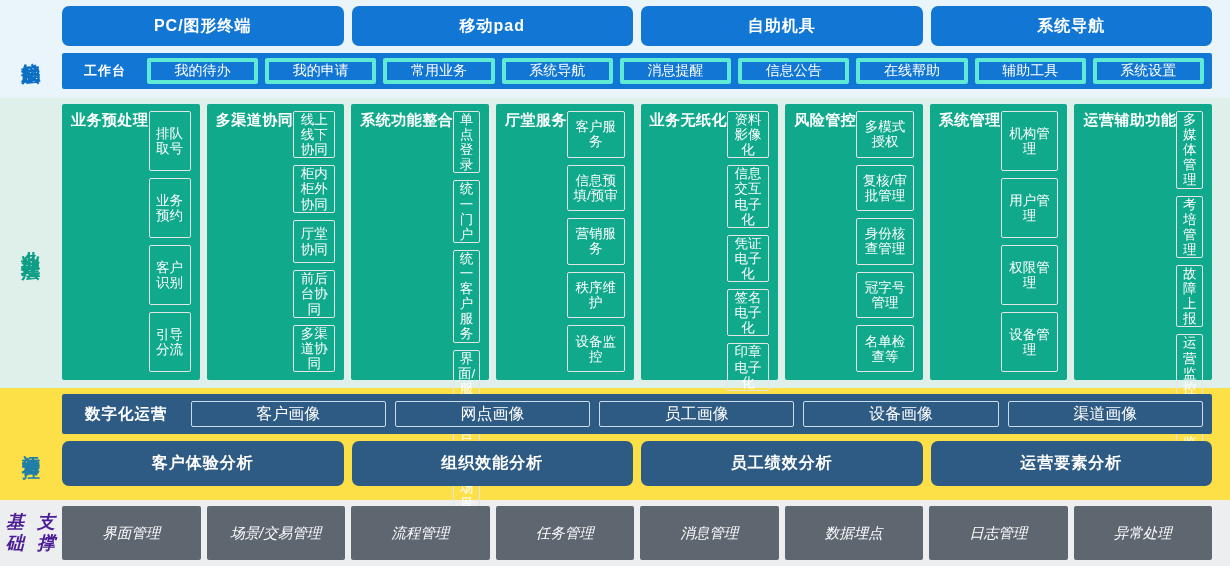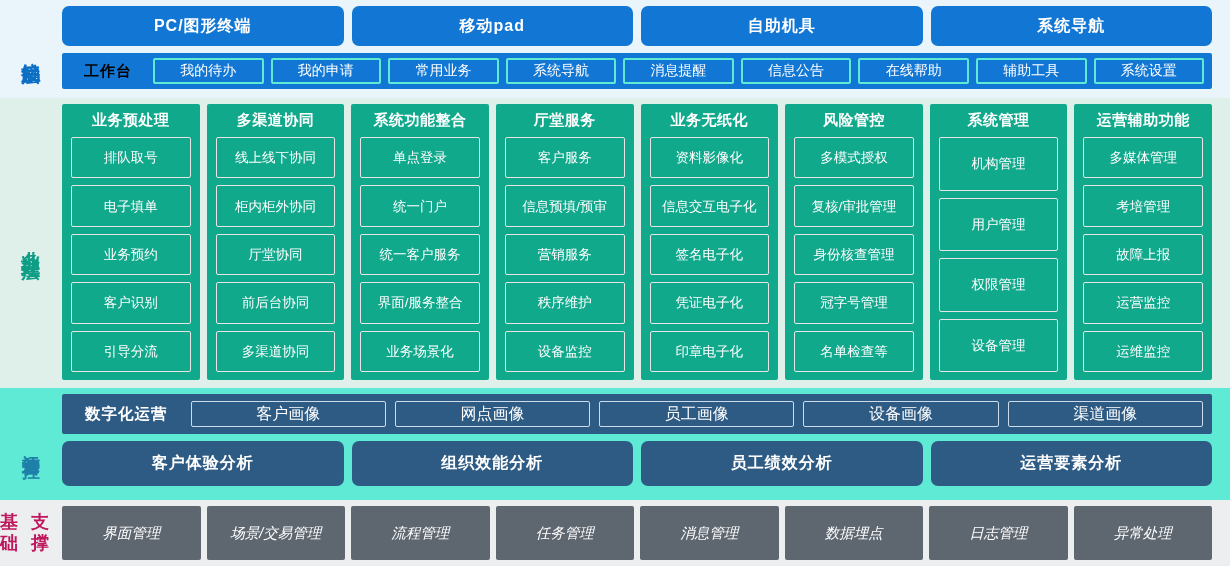--- a/index.html
+++ b/index.html
@@ -39,56 +39,56 @@
     display:flex;align-items:center;justify-content:center;
     font-size:16px;font-weight:bold;letter-spacing:1px;
     box-sizing:border-box;
   }
   .touch-bottom{
     display:flex;align-items:center;gap:7px;
     background:#1277d4;margin:7px 18px 0 0;height:36px;
     padding:0 8px;box-sizing:border-box;border-radius:2px;
   }
   .touch-work{
-    color:#000000;font-size:15px;font-weight:bold;letter-spacing:1px;
+    color:#ffffff;font-size:13px;font-weight:bold;letter-spacing:1px;
     padding:0 14px;white-space:nowrap;text-align:right;
   }
   .touch-item{
     flex:1 1 0;
-    border:2px solid #5eead4;color:#fff;font-size:14px;
+    border:4px solid #5eead4;color:#fff;font-size:14px;
     height:26px;border-radius:2px;
     display:flex;align-items:center;justify-content:center;
     white-space:nowrap;box-sizing:border-box;
   }
 
   
   .layer-biz{height:290px;background:#dff0ea;padding:6px 0 8px 0;}
   .layer-biz .layer-label{color:#0e9e86;font-size:19px;letter-spacing:3px;}
   .biz-cols{display:flex;gap:7px;padding:0 18px 0 0;height:100%;box-sizing:border-box;}
   .biz-col{
     flex:1 1 0;background:#11a98c;border-radius:2px;
     padding:7px 9px 8px 9px;box-sizing:border-box;
-    display:flex;flex-direction:column;
+    display:flex;flex-direction:row;
   }
   .biz-col-title{
     color:#ffffff;font-size:15px;font-weight:bold;
     text-align:center;letter-spacing:.5px;
     margin-bottom:7px;white-space:nowrap;
   }
   .biz-items{display:flex;flex-direction:column;gap:7px;flex:1 1 auto;}
   .biz-item{
     flex:1 1 0;
     border:1px solid #e5e5e5;color:#fff;font-size:13.5px;
     display:flex;align-items:center;justify-content:center;
     text-align:center;line-height:1.12;border-radius:2px;
     box-sizing:border-box;padding:0 2px;
   }
 
   
-  .layer-ops{height:112px;background:#5eead4;padding:6px 0 6px 0;}
+  .layer-ops{height:112px;background:#fde047;padding:6px 0 6px 0;}
   .layer-ops .layer-label{color:#1f7fa8;font-size:18px;letter-spacing:2px;}
   .ops-top{
     display:flex;align-items:center;gap:9px;
     background:#2e5b84;margin:0 18px 0 0;height:40px;
     padding:0 9px;box-sizing:border-box;border-radius:2px;
   }
   .ops-title{
     color:#fff;font-size:15.5px;font-weight:bold;letter-spacing:1px;
     padding:0 14px;white-space:nowrap;
   }
@@ -100,21 +100,21 @@
   .ops-bottom{display:flex;gap:8px;margin:7px 18px 0 0;height:45px;}
   .ops-analysis{
     flex:1 1 0;background:#2e5b84;color:#fff;border-radius:7px;
     display:flex;align-items:center;justify-content:center;
     font-size:16px;font-weight:bold;letter-spacing:1px;
     box-sizing:border-box;
   }
 
   
   .layer-base{height:66px;background:#eceef0;padding:6px 0 6px 0;}
-  .layer-base .layer-label{color:#be185d;font-size:18px;letter-spacing:1px;writing-mode:horizontal-tb;text-orientation:mixed;text-align:left;line-height:1.15;}
+  .layer-base .layer-label{color:#4c1d95;font-size:18px;letter-spacing:1px;writing-mode:horizontal-tb;text-orientation:mixed;text-align:center;line-height:1.15;font-style:italic;}
   .base-row{display:flex;gap:6px;margin:0 18px 0 0;height:100%;font-style:italic;}
   .base-item{
     flex:1 1 0;background:#5e6670;color:#fff;
     display:flex;align-items:center;justify-content:center;
     font-size:14.5px;border-radius:2px;box-sizing:border-box;
     white-space:nowrap;
   }
 </style>
 </head>
 <body>
@@ -147,21 +147,20 @@
 
   <section class="layer layer-biz">
     <div class="layer-label">业务处理层</div>
     <div class="layer-body">
       <div class="biz-cols">
 
         <div class="biz-col">
           <div class="biz-col-title">业务预处理</div>
           <div class="biz-items">
             <div class="biz-item">排队取号</div>
-            <div class="biz-item">电子填单</div>
             <div class="biz-item">业务预约</div>
             <div class="biz-item">客户识别</div>
             <div class="biz-item">引导分流</div>
           </div>
         </div>
 
         <div class="biz-col">
           <div class="biz-col-title">多渠道协同</div>
           <div class="biz-items">
             <div class="biz-item">线上线下协同</div>
@@ -192,22 +191,22 @@
             <div class="biz-item">秩序维护</div>
             <div class="biz-item">设备监控</div>
           </div>
         </div>
 
         <div class="biz-col">
           <div class="biz-col-title">业务无纸化</div>
           <div class="biz-items">
             <div class="biz-item">资料影像化</div>
             <div class="biz-item">信息交互电子化</div>
+            <div class="biz-item">凭证电子化</div>
             <div class="biz-item">签名电子化</div>
-            <div class="biz-item">凭证电子化</div>
             <div class="biz-item">印章电子化</div>
           </div>
         </div>
 
         <div class="biz-col">
           <div class="biz-col-title">风险管控</div>
           <div class="biz-items">
             <div class="biz-item">多模式授权</div>
             <div class="biz-item">复核/审批管理</div>
             <div class="biz-item">身份核查管理</div>

